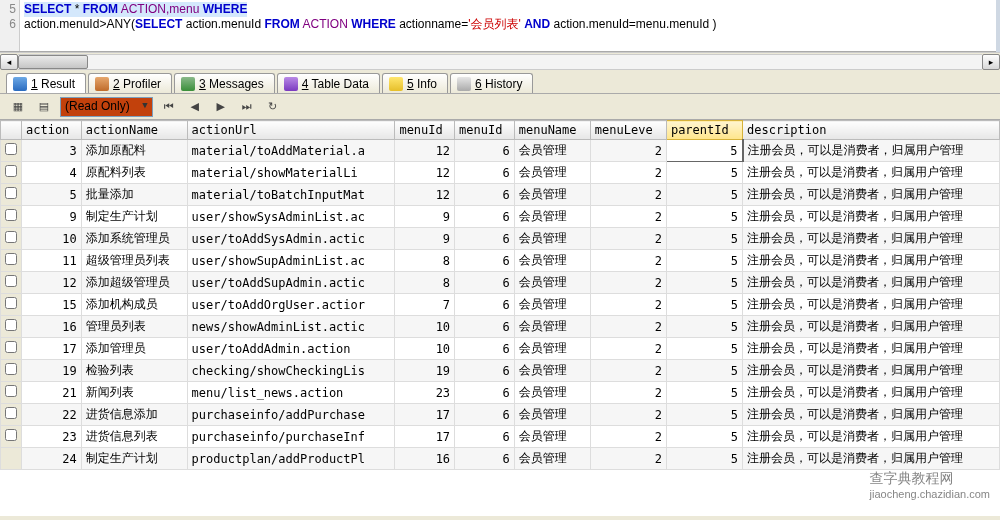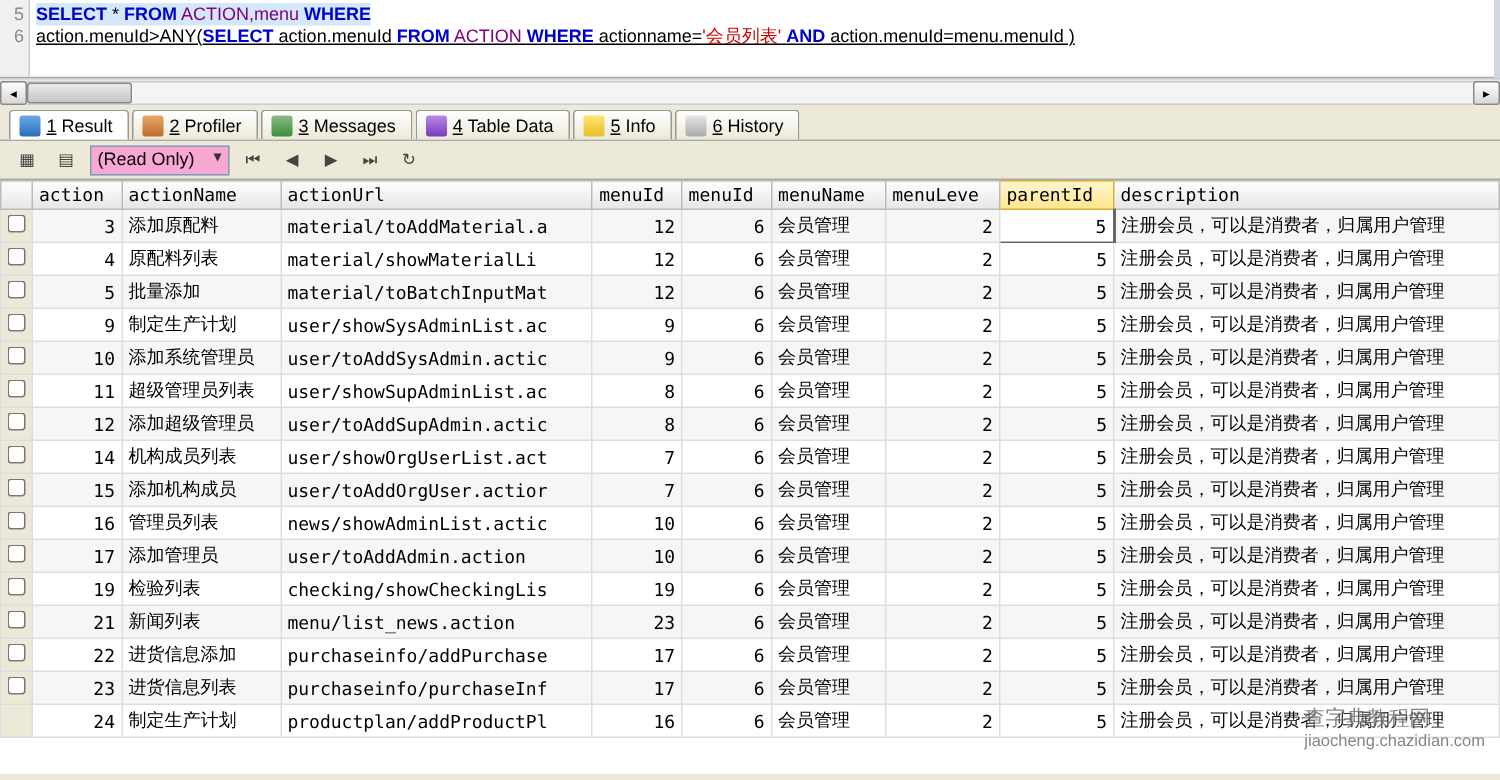--- a/index.html
+++ b/index.html
@@ -1,21 +1,21 @@
 <!DOCTYPE html>
 <html><head>
 <meta charset="utf-8">
 <style>
 * { margin: 0; padding: 0; box-sizing: border-box; font-family: "Microsoft YaHei", Arial, sans-serif; }
 body { background: #ece9d8; font-size: 12px; color: #000; width: 1000px; height: 520px; overflow: hidden; position: relative; }
 
 
 .sql-area { background: #fff; border-bottom: 1px solid #aaa; height: 52px; display: flex; position: relative; }
 .gutter { background: #f0f0f0; width: 20px; text-align: right; padding: 2px 3px 0 0; color: #888; font-family: Consolas, monospace; font-size: 12px; line-height: 15px; border-right: 1px solid #ccc; }
-.code { padding: 2px 4px 0 4px; font-family: Consolas, monospace; font-size: 12px; line-height: 15px; white-space: pre; background: #fff; flex: 1; text-decoration: underline; }
+.code { padding: 2px 4px 0 4px; font-family: Consolas, monospace; font-size: 12px; line-height: 15px; white-space: pre; background: #fff; flex: 1; }
 .code .line1 { background: #d4e8fc; display: inline-block; }
 .kw-blue { color: #0000cc; font-weight: bold; }
 .kw-red { color: #cc0000; }
 .kw-purple { color: #800080; }
 
 
 .hscroll { height: 18px; background: #ece9d8; border-top: 1px solid #ccc; display: flex; align-items: center; }
 .hs-btn { width: 18px; height: 16px; background: linear-gradient(#fefefe,#d8d8d8); border: 1px solid #888; border-radius: 2px; font-size: 9px; display: flex; align-items: center; justify-content: center; }
 .hs-track { flex: 1; height: 16px; background: #f4f4f4; border-top: 1px solid #ccc; border-bottom: 1px solid #ccc; position: relative; }
 .hs-thumb { position: absolute; left: 0; top: 0; width: 70px; height: 14px; background: linear-gradient(#eaeaea,#c6c6c6); border: 1px solid #888; border-radius: 2px; }
@@ -29,21 +29,21 @@
 .ico-profiler { background: linear-gradient(#e6a76d,#bf6b2a); border-radius: 2px; }
 .ico-messages { background: linear-gradient(#8ab98a,#3a8f3a); border-radius: 2px; }
 .ico-tabledata { background: linear-gradient(#b98ae6,#7a3abf); border-radius: 2px; }
 .ico-info { background: linear-gradient(#ffe66d,#e6bf2a); border-radius: 2px; }
 .ico-history { background: linear-gradient(#e6e6e6,#aaa); border-radius: 2px; }
 .tab .key { text-decoration: underline; }
 
 
 .toolbar { height: 26px; background: #ece9d8; border-bottom: 1px solid #aaa; display: flex; align-items: center; padding: 0 8px; gap: 6px; }
 .tbtn { width: 20px; height: 20px; display: flex; align-items: center; justify-content: center; border: 1px solid transparent; cursor: pointer; font-size: 11px; color: #444; }
-.dropdown { height: 20px; border: 1px solid #7b9ebd; background: #f9a8d4; font-size: 12px; padding: 1px 22px 1px 4px; position: relative; font-family: Consolas, monospace; }
+.dropdown { height: 20px; border: 1px solid #7b9ebd; background: #c2410c; font-size: 12px; padding: 1px 22px 1px 4px; position: relative; font-family: Consolas, monospace; }
 .dropdown::after { content: "▼"; position: absolute; right: 4px; top: 2px; font-size: 9px; color: #333; }
 
 
 .grid-wrap { overflow: auto; height: 396px; background: #fff; }
 table.grid { border-collapse: collapse; width: 100%; font-size: 12px; }
 table.grid th { background: linear-gradient(#fefefe,#e6e6e6); border: 1px solid #bbb; padding: 2px 4px; font-weight: normal; text-align: left; font-family: Consolas, monospace; height: 18px; white-space: nowrap; }
 table.grid th.sel { background: linear-gradient(#fff5d0,#ffe58a); border: 1px solid #d6b23a; margin-top: 24px; }
 table.grid td { border: 1px solid #ddd; padding: 2px 4px; height: 18px; white-space: nowrap; font-family: "SimSun", Consolas, monospace; }
 table.grid tr:nth-child(odd) td { background: #f6f6f6; }
 table.grid tr:nth-child(even) td { background: #ffffff; }
@@ -211,32 +211,20 @@
           <td>user/toAddSupAdmin.actic</td>
           <td class="num">8</td>
           <td class="num">6</td>
           <td>会员管理</td>
           <td class="num">2</td>
           <td class="num">5</td>
           <td>注册会员，可以是消费者，归属用户管理</td>
         </tr>
         <tr>
           <td class="chk"><input type="checkbox" style=""></td>
-          <td class="num">14</td>
-          <td>机构成员列表</td>
-          <td>user/showOrgUserList.act</td>
-          <td class="num">7</td>
-          <td class="num">6</td>
-          <td>会员管理</td>
-          <td class="num">2</td>
-          <td class="num">5</td>
-          <td>注册会员，可以是消费者，归属用户管理</td>
-        </tr>
-        <tr>
-          <td class="chk"><input type="checkbox" style=""></td>
           <td class="num">15</td>
           <td>添加机构成员</td>
           <td>user/toAddOrgUser.actior</td>
           <td class="num">7</td>
           <td class="num">6</td>
           <td>会员管理</td>
           <td class="num">2</td>
           <td class="num">5</td>
           <td>注册会员，可以是消费者，归属用户管理</td>
         </tr>

